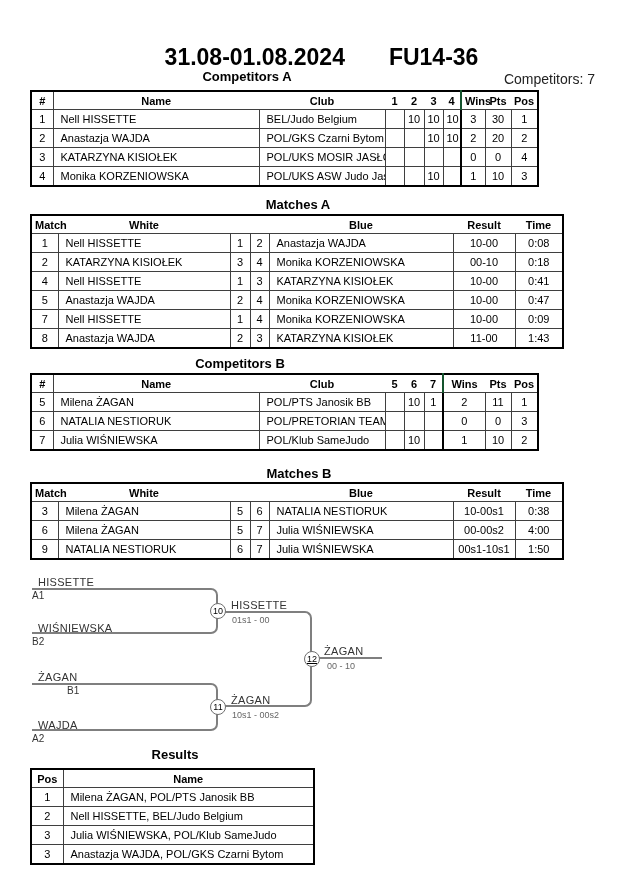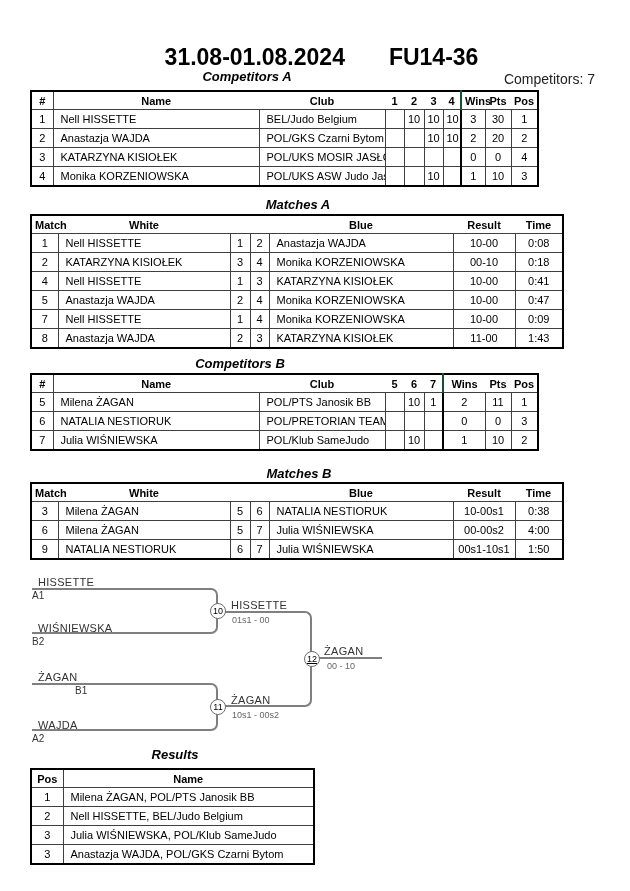--- a/index.html
+++ b/index.html
@@ -15,21 +15,21 @@
     font-weight:bold; font-size:23px; white-space:nowrap;
   }
   .title-row .t-dates { margin-left:13px; }
   .title-row .t-cat   { margin-left:44px; }
   .comp-count {
     position:absolute; top:71px; right:35px; font-size:14px; color:#222;
   }
   
   .sect {
     position:absolute; width:220px; text-align:center;
-    font-weight:bold; font-size:13px;font-style:italic;
+    font-weight:bold; font-size:13px;
   }
   
   .tbl {
     position:absolute; border-collapse:collapse; table-layout:fixed;
     font-size:11px; border:2px solid #000; background:#fff;
   }
   .tbl th {
     border:none; height:17px; padding:0 3px; font-size:11px;
     font-weight:bold; white-space:nowrap; overflow:visible; text-align:center;
   }
@@ -350,21 +350,21 @@
 </table>
 
 <div>
   <div class="bk-name" style="left:38px; top:576px;">HISSETTE</div>
   <div class="bk-seed" style="left:32px; top:590px;">A1</div>
   <div class="bk-name" style="left:38px; top:622px;">WIŚNIEWSKA</div>
   <div class="bk-seed" style="left:32px; top:636px;">B2</div>
   <div class="bk-box" style="left:32px; top:588px; width:186px; height:46px;"></div>
 
   <div class="bk-name" style="left:38px; top:671px;">ŻAGAN</div>
-  <div class="bk-seed" style="left:44px; top:685px;padding-left:31px;">B1</div>
+  <div class="bk-seed" style="left:36px; top:685px;padding-left:31px;">B1</div>
   <div class="bk-name" style="left:38px; top:719px;">WAJDA</div>
   <div class="bk-seed" style="left:32px; top:733px;">A2</div>
   <div class="bk-box" style="left:32px; top:683px; width:186px; height:48px;"></div>
 
   <div class="bk-conn-top" style="left:218px; top:611px; width:94px; height:48px;"></div>
   <div class="bk-conn-bot" style="left:218px; top:659px; width:94px; height:48px;"></div>
   <div class="bk-finline" style="left:312px; top:657px; width:70px;"></div>
 
   <div class="bk-circle" style="left:210px; top:603px;">10</div>
   <div class="bk-circle" style="left:210px; top:699px;">11</div>

